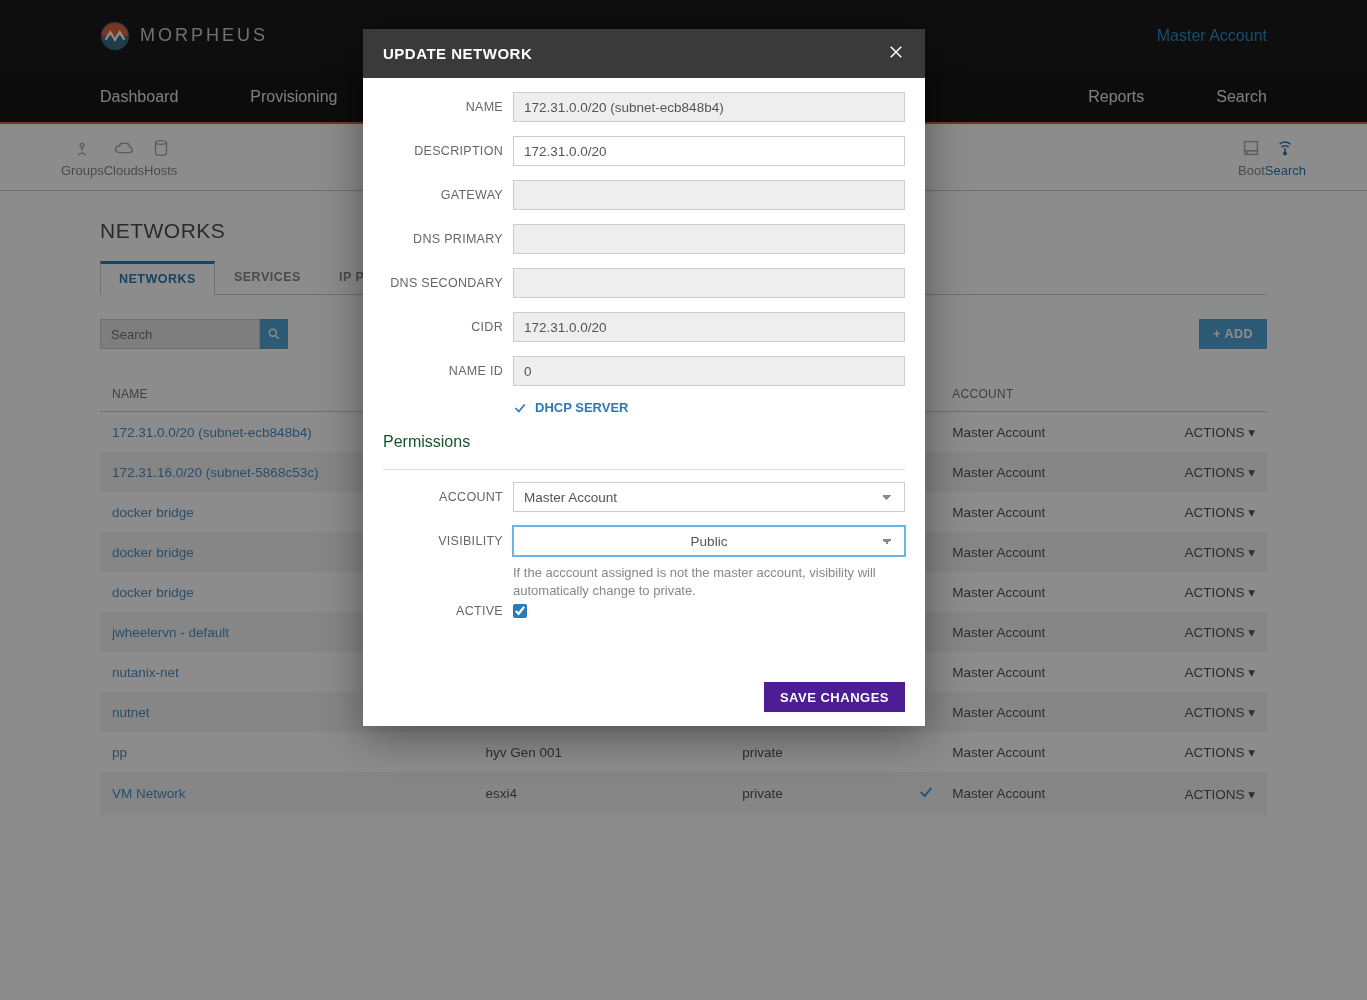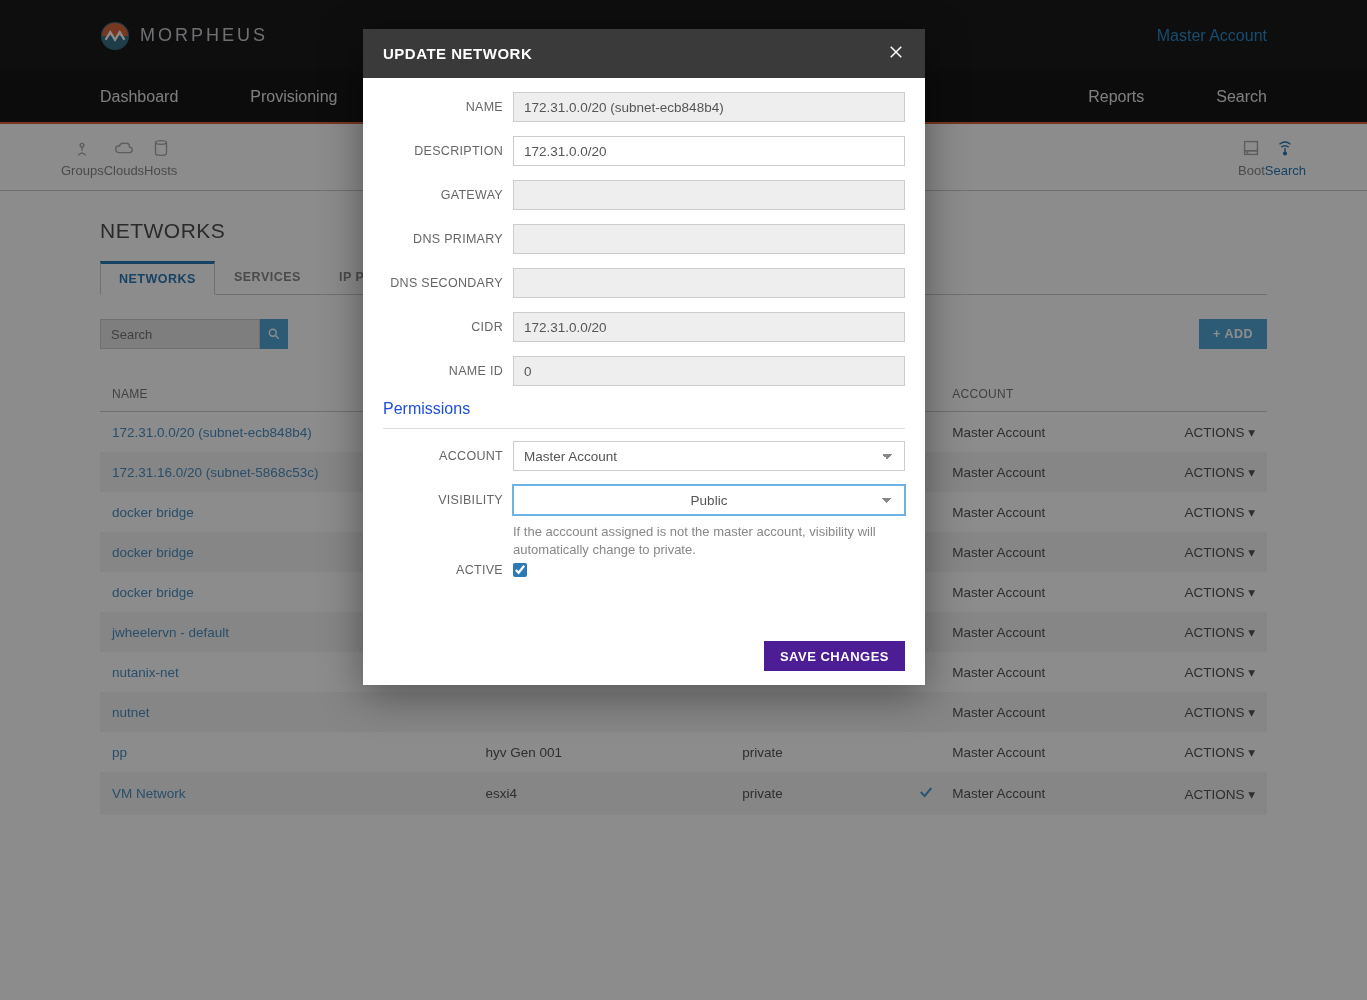--- a/index.html
+++ b/index.html
@@ -52,21 +52,21 @@
 .modal-title { color: #fff; font-size: 15px; font-weight: 700; letter-spacing: 0.5px; }
 .modal-close { margin-left: auto; color: #fff; font-size: 22px; cursor: pointer; background: none; border: none; }
 .modal-body { padding: 14px 20px 10px 20px; }
 .form-row { display: flex; align-items: center; margin-bottom: 14px; }
 .form-label { width: 130px; text-align: right; font-size: 12.5px; color: #666; padding-right: 10px; letter-spacing: 0.3px; }
 .form-input { flex: 1; height: 30px; border: 1px solid #ccc; background: #eee; padding: 0 10px; font-size: 13.5px; color: #555; outline: none; }
 .form-input.editable { background: #fff; }
 .form-select { flex: 1; height: 30px; border: 1px solid #ccc; background: #fff; padding: 0 10px; font-size: 13.5px; color: #555; outline: none; appearance: none; background-image: linear-gradient(45deg, transparent 50%, #888 50%), linear-gradient(135deg, #888 50%, transparent 50%); background-position: calc(100% - 17px) 12px, calc(100% - 12px) 12px; background-size: 5px 5px; background-repeat: no-repeat; }
 .form-select.focused { border: 1px solid #6bb5e6; box-shadow: 0 0 0 1px #6bb5e6; text-align: center; }
 .checkbox-row-offset { margin-left: 130px; display: flex; align-items: center; gap: 8px; color: #2b7ab5; font-size: 13px; font-weight: 700; margin-bottom: 18px; }
-.section-title { font-size: 16px; color: #1d4ed8; margin: 6px 0 12px 0; border-bottom: 1px solid #ddd; padding-bottom: 10px; }
+.section-title { font-size: 16px; color: #14532d; margin: 6px 0 12px 0; border-bottom: 1px solid #ddd; padding-bottom: 18px; }
 .help-text { margin-left: 130px; font-size: 13px; color: #888; margin-top: -6px; margin-bottom: 4px; line-height: 1.4; }
 .active-row { display: flex; align-items: center; margin-bottom: 40px; }
 .active-row .form-label { width: 130px; }
 .modal-footer { padding: 14px 20px; display: flex; justify-content: flex-end; }
 .save-btn { background: #4c1d95; color: #fff; border: none; height: 30px; padding: 0 16px; font-size: 13px; font-weight: 700; letter-spacing: 0.5px; cursor: pointer; }
 input[type=checkbox] { width: 14px; height: 14px; accent-color: #2b7ab5; }
 .sub-nav-item:last-child { margin-left: auto; }
 </style>
 </head>
 <body>
@@ -296,20 +296,26 @@
     </div>
     <div class="form-row">
       <label class="form-label">CIDR</label>
       <input class="form-input" readonly="" value="172.31.0.0/20" style="">
     </div>
     <div class="form-row">
       <label class="form-label">NAME ID</label>
       <input class="form-input" readonly="" value="0" style="">
     </div>
 
+    <div class="checkbox-row-offset">
+      <svg width="14" height="14" viewBox="0 0 24 24" fill="none" stroke="#2b7ab5" stroke-width="3">
+          <path d="M4 12 L10 18 L20 6"></path>
+        </svg>
+      <span>DHCP SERVER</span>
+    </div>
 
     <div class="section-title">Permissions</div>
 
     <div class="form-row">
       <label class="form-label">ACCOUNT</label>
       <select class="form-select">
         <option>Master Account</option>
       </select>
     </div>
     <div class="form-row">

